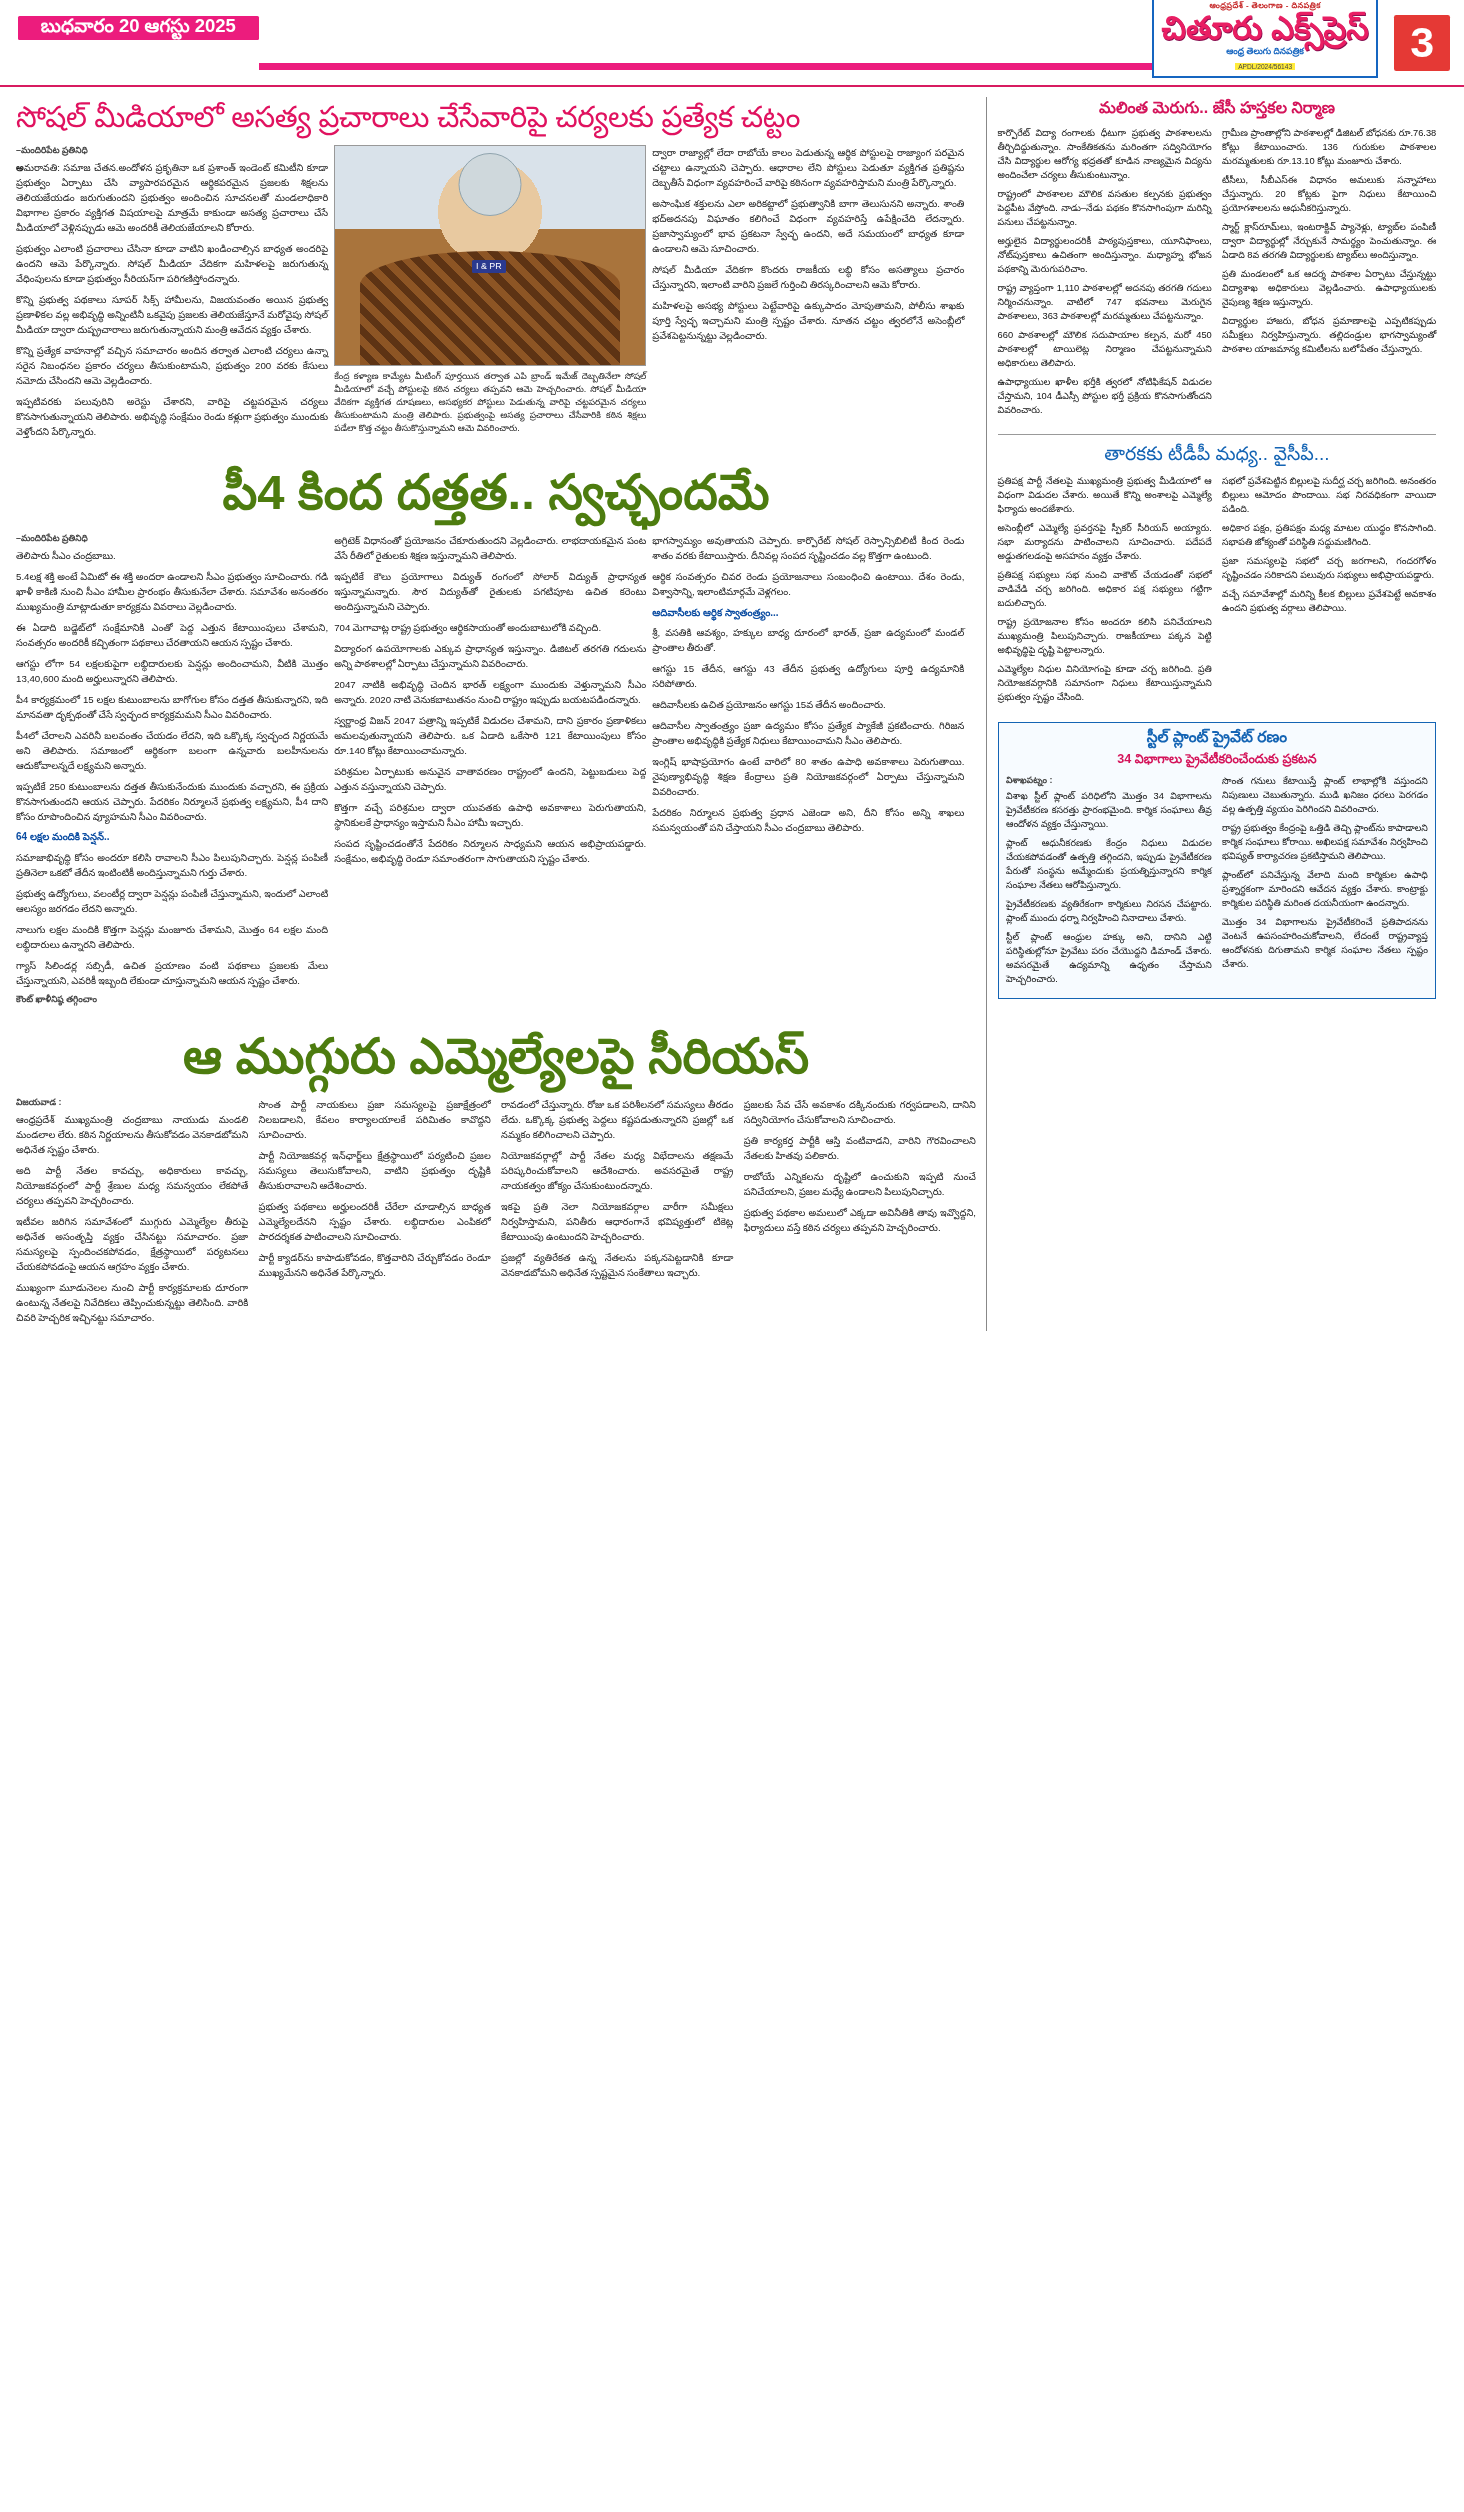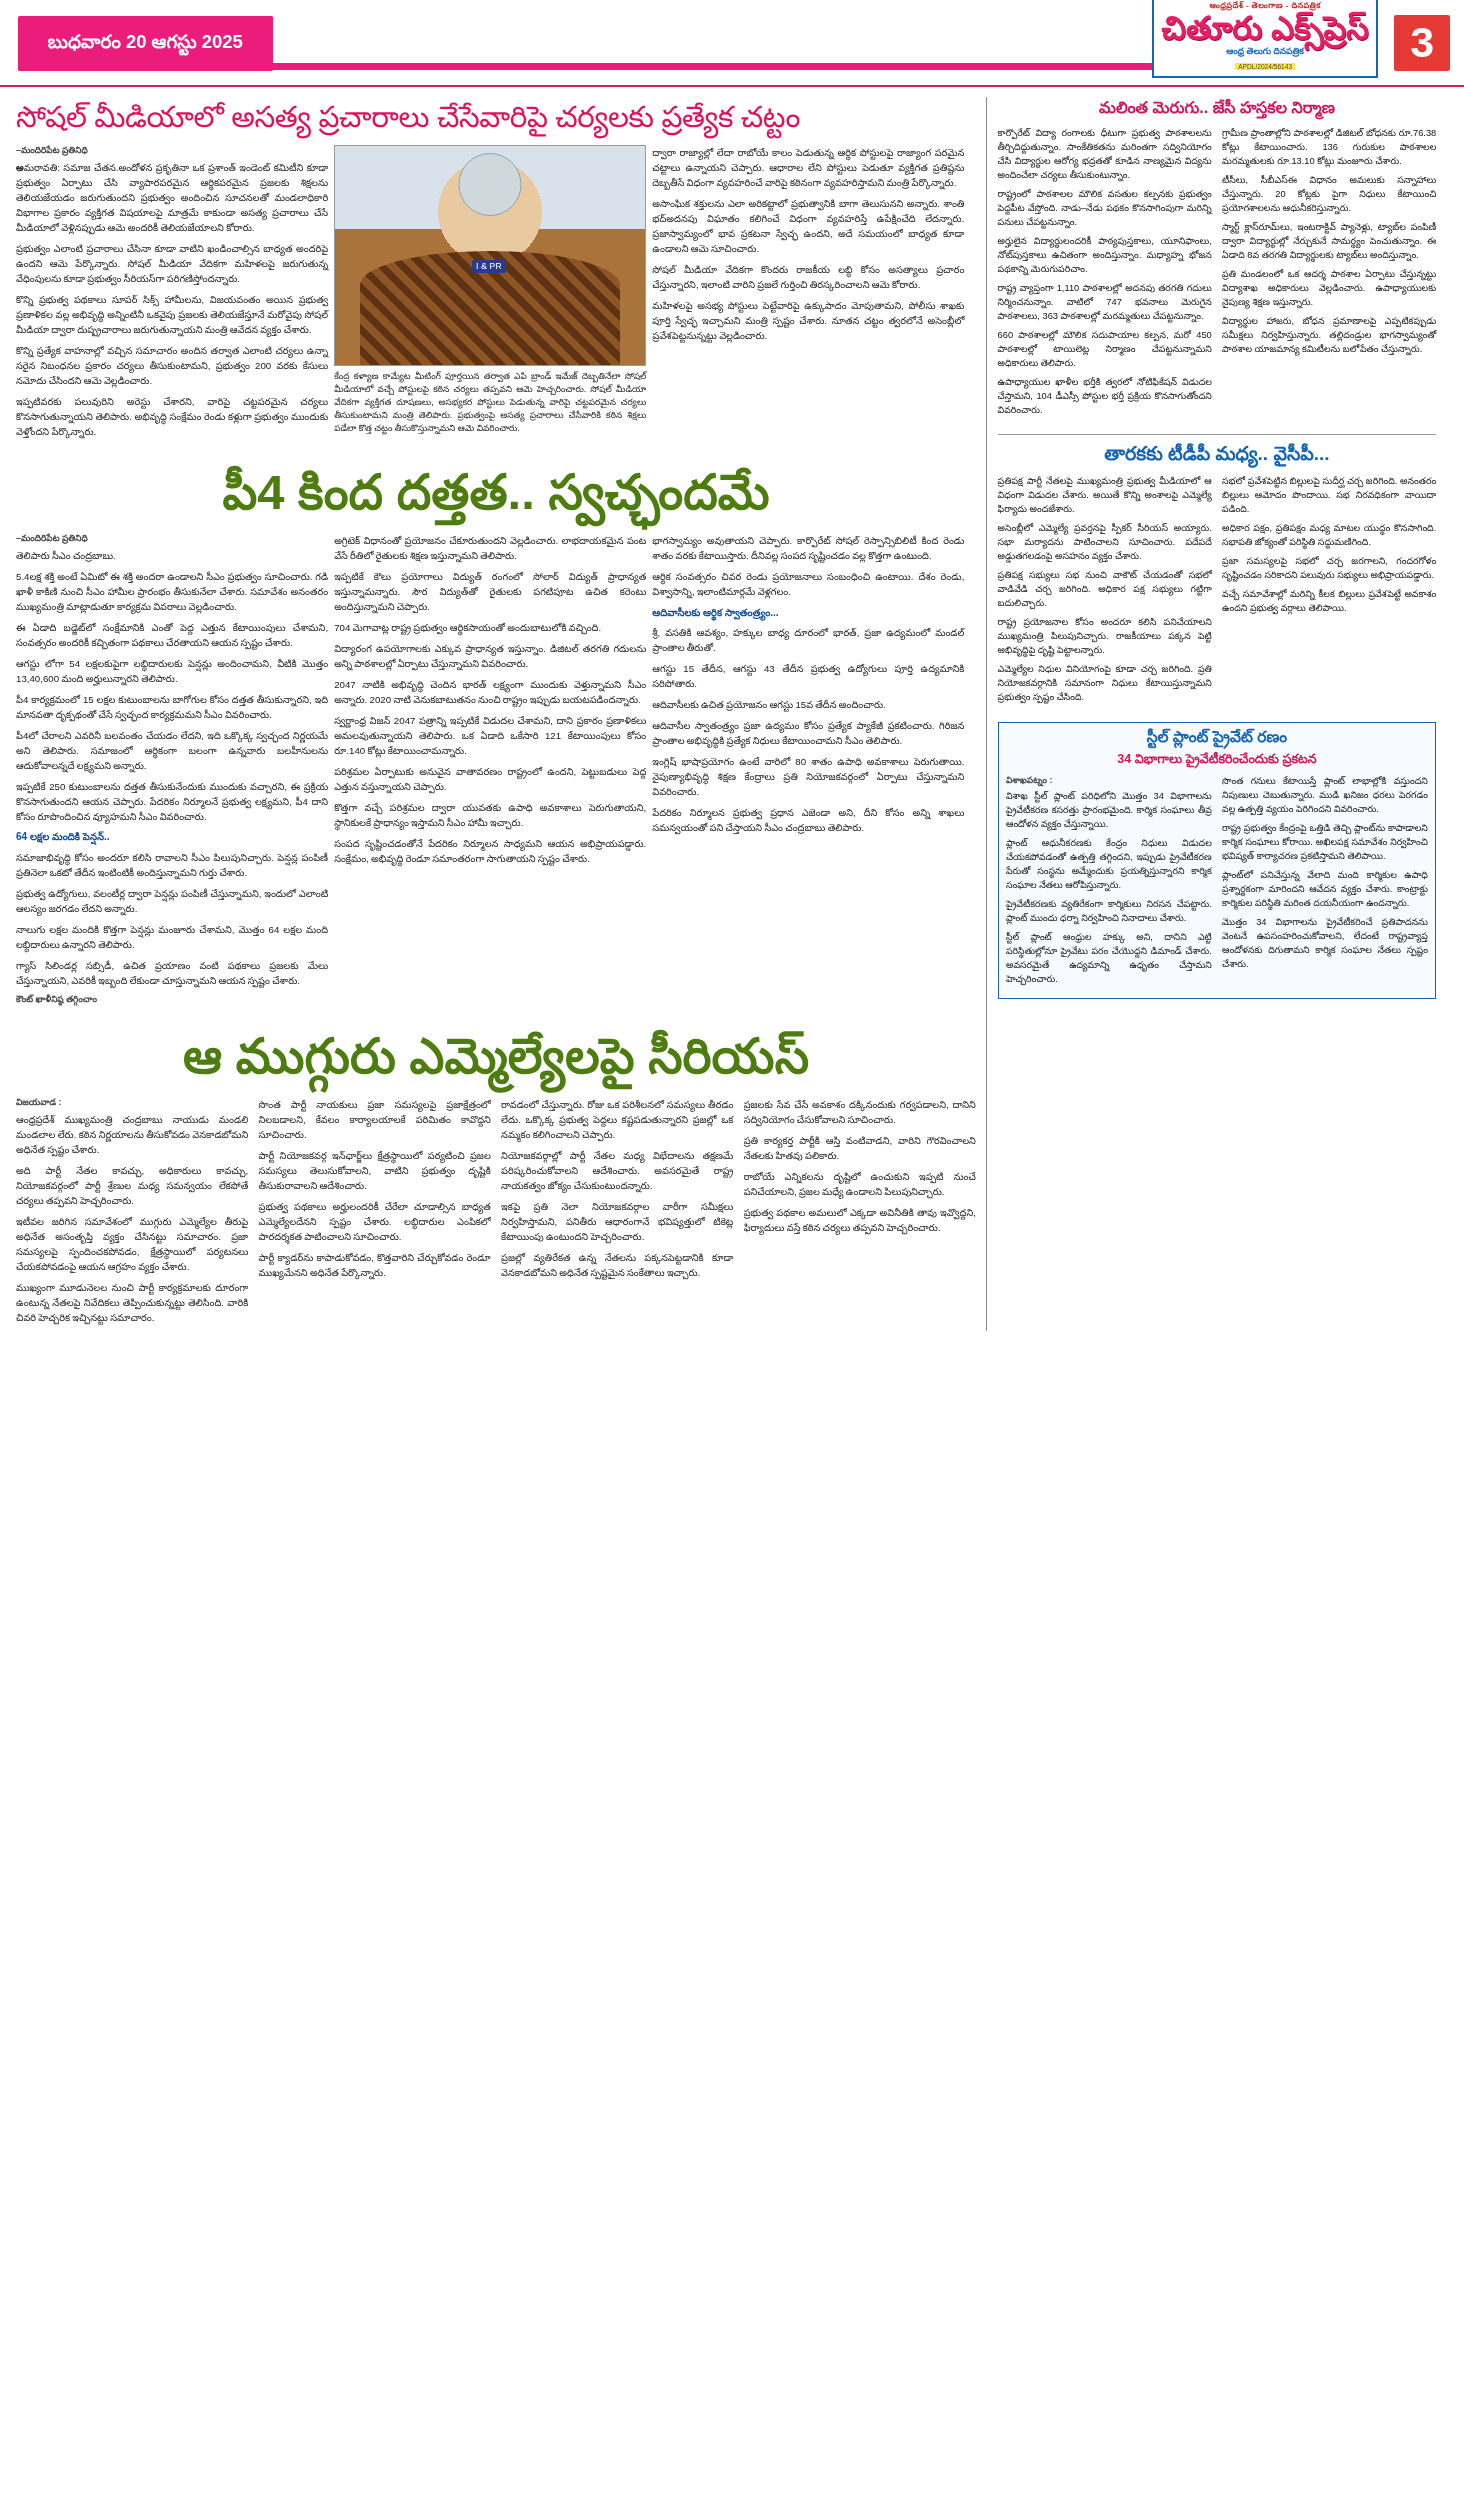--- a/index.html
+++ b/index.html
@@ -27,23 +27,23 @@
     display:flex;
     align-items:stretch;
   }
   .date-badge {
     background:#ec1c7d;
     color:#fff;
     font-size:18.5px;
     font-weight:bold;
     display:flex;
     align-items:center;
-    padding:0 30px;
+    padding:0 23px;
     margin:16px 0 10.3px 17.7px;
-    height:55px;
+    height:24px;
     border-radius:1.5px;
   }
   .mast-rule {
     flex:1;
     align-self:flex-end;
     height:7.4px;
     background:#ec1c7d;
     margin:0 0 14.8px 0;
   }
   .logo-wrap {
@@ -198,21 +198,21 @@
   .r-head {
     color:#d4145a;
     font-size:16px;
     font-weight:bold;
     text-align:center;
     margin:1.5px 0 5.9px 0;
   }
   .r-head2 {
     color:#1464b4;
     font-size:19px;
-    font-weight:bold;
+    font-weight:normal;
     text-align:center;
     margin:11.8px 0 5.9px 0;
     border-top:1.5px solid #999;
     padding-top:7.4px;
   }
   .r-box {
     border:1.5px solid #1464b4;
     padding:5.9px 7.4px;
     margin-top:11.8px;
     background:#f7fbff;

